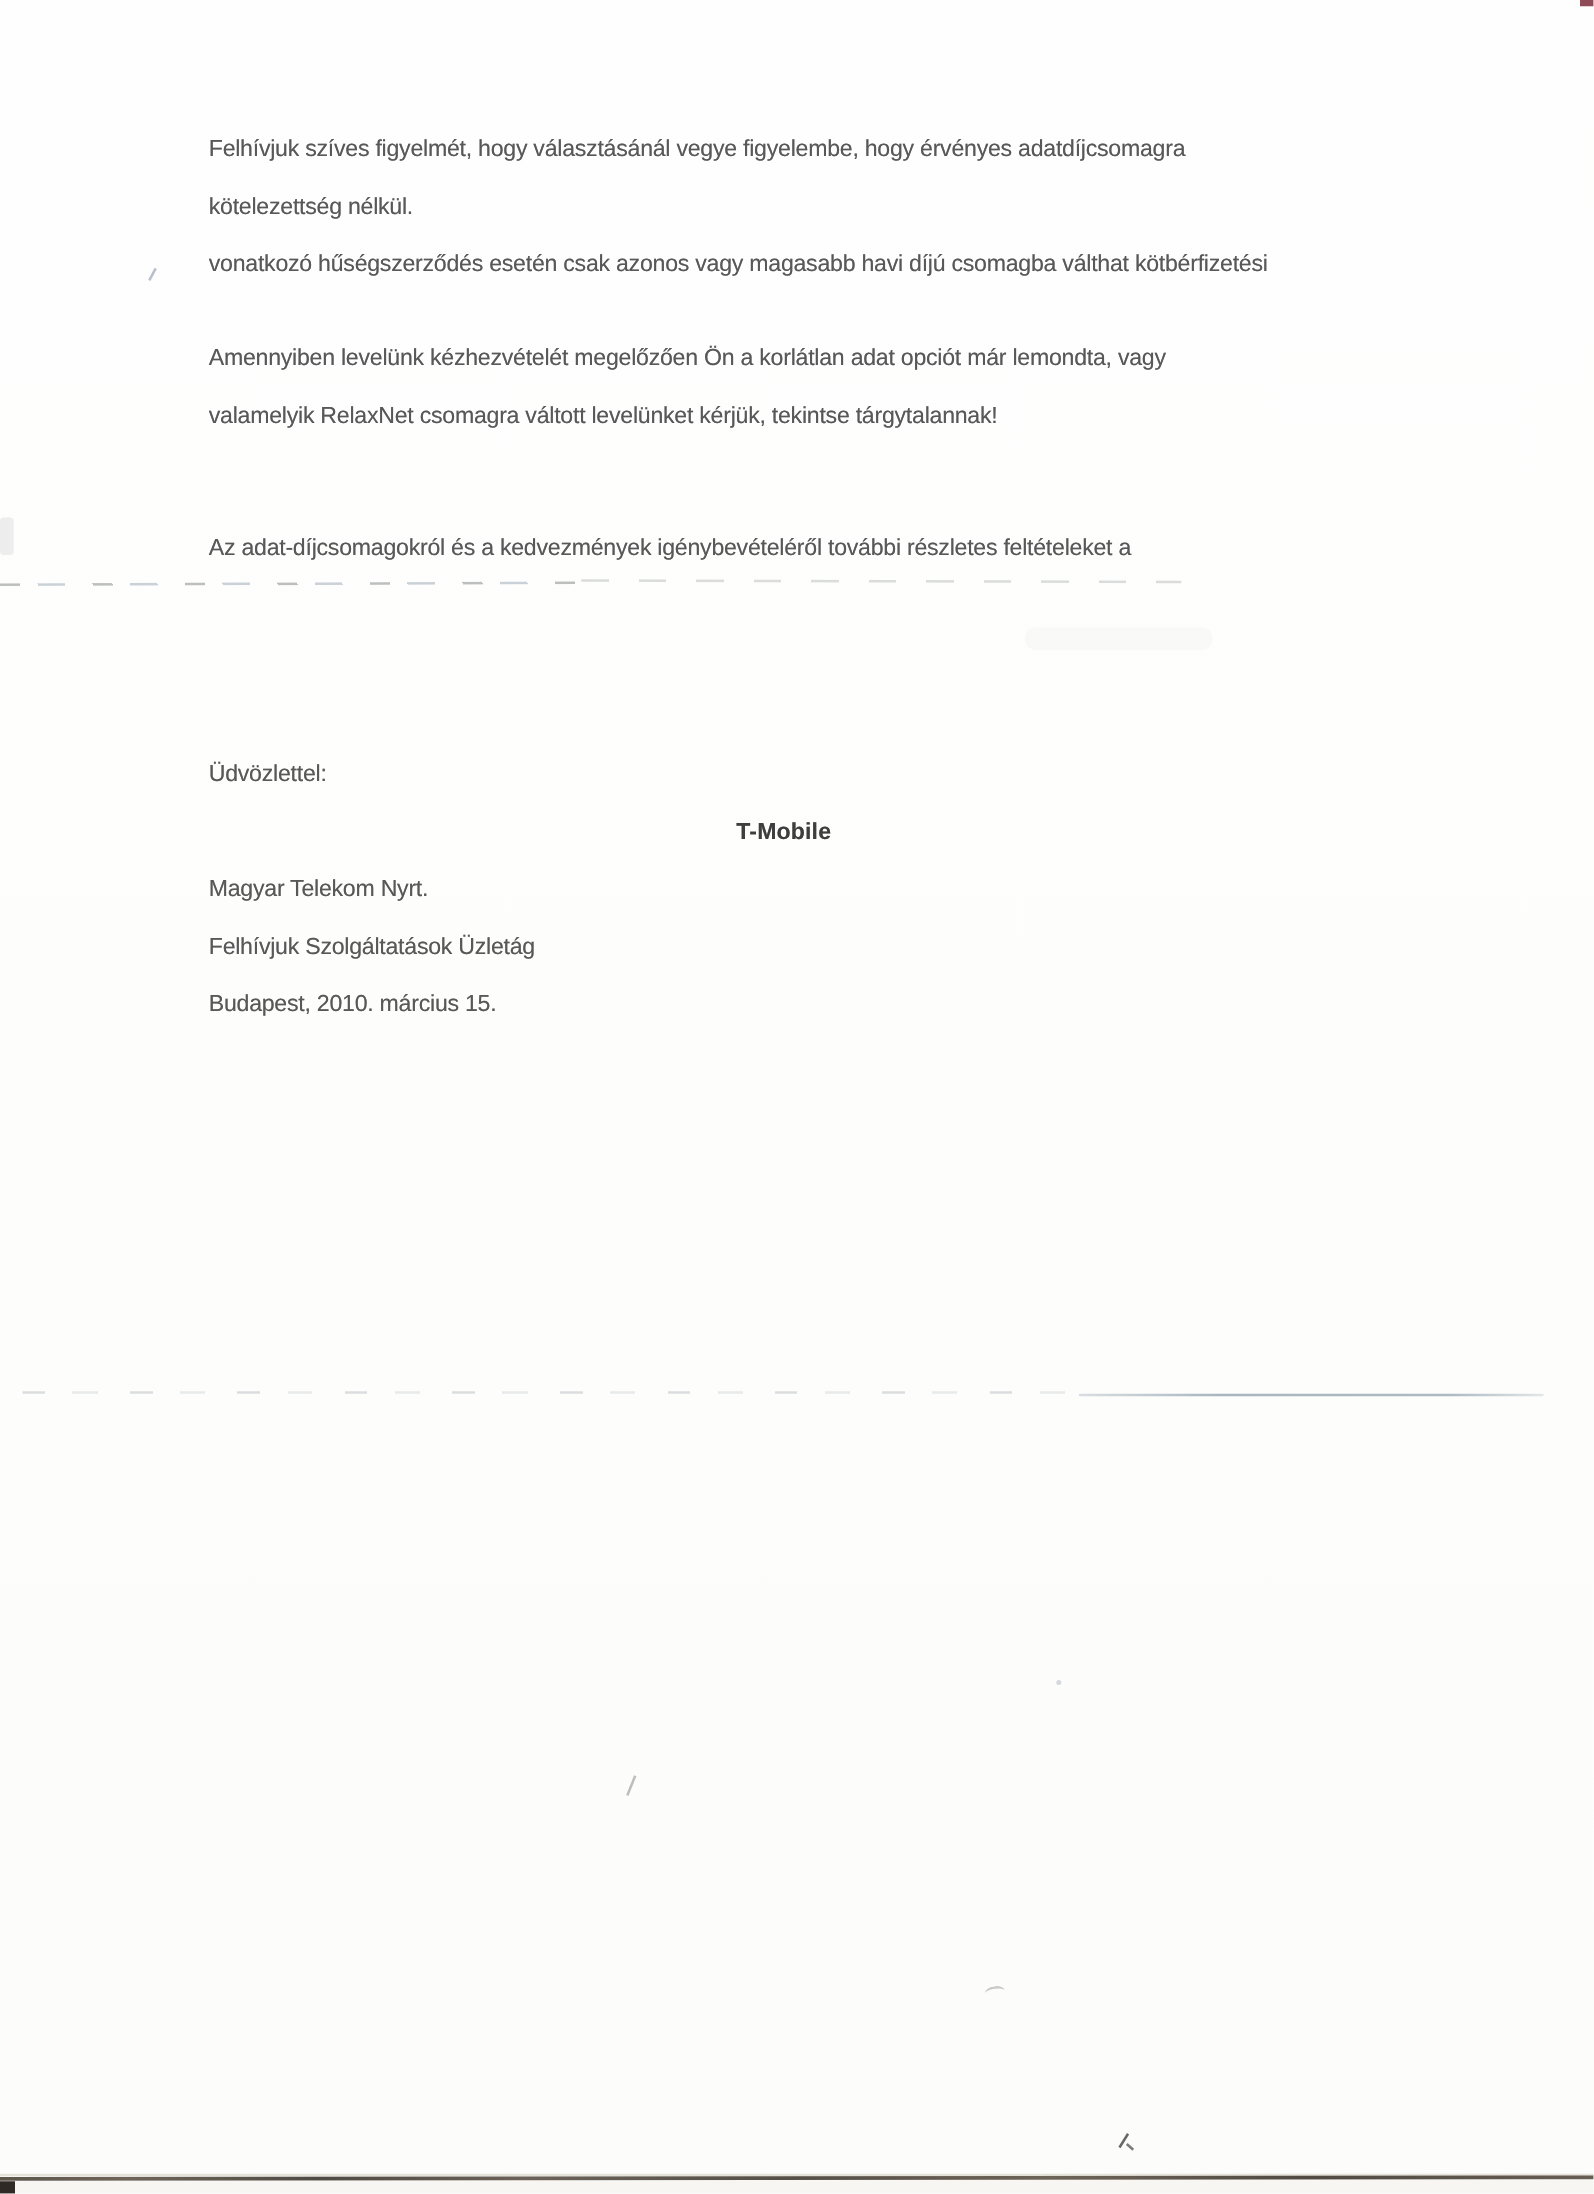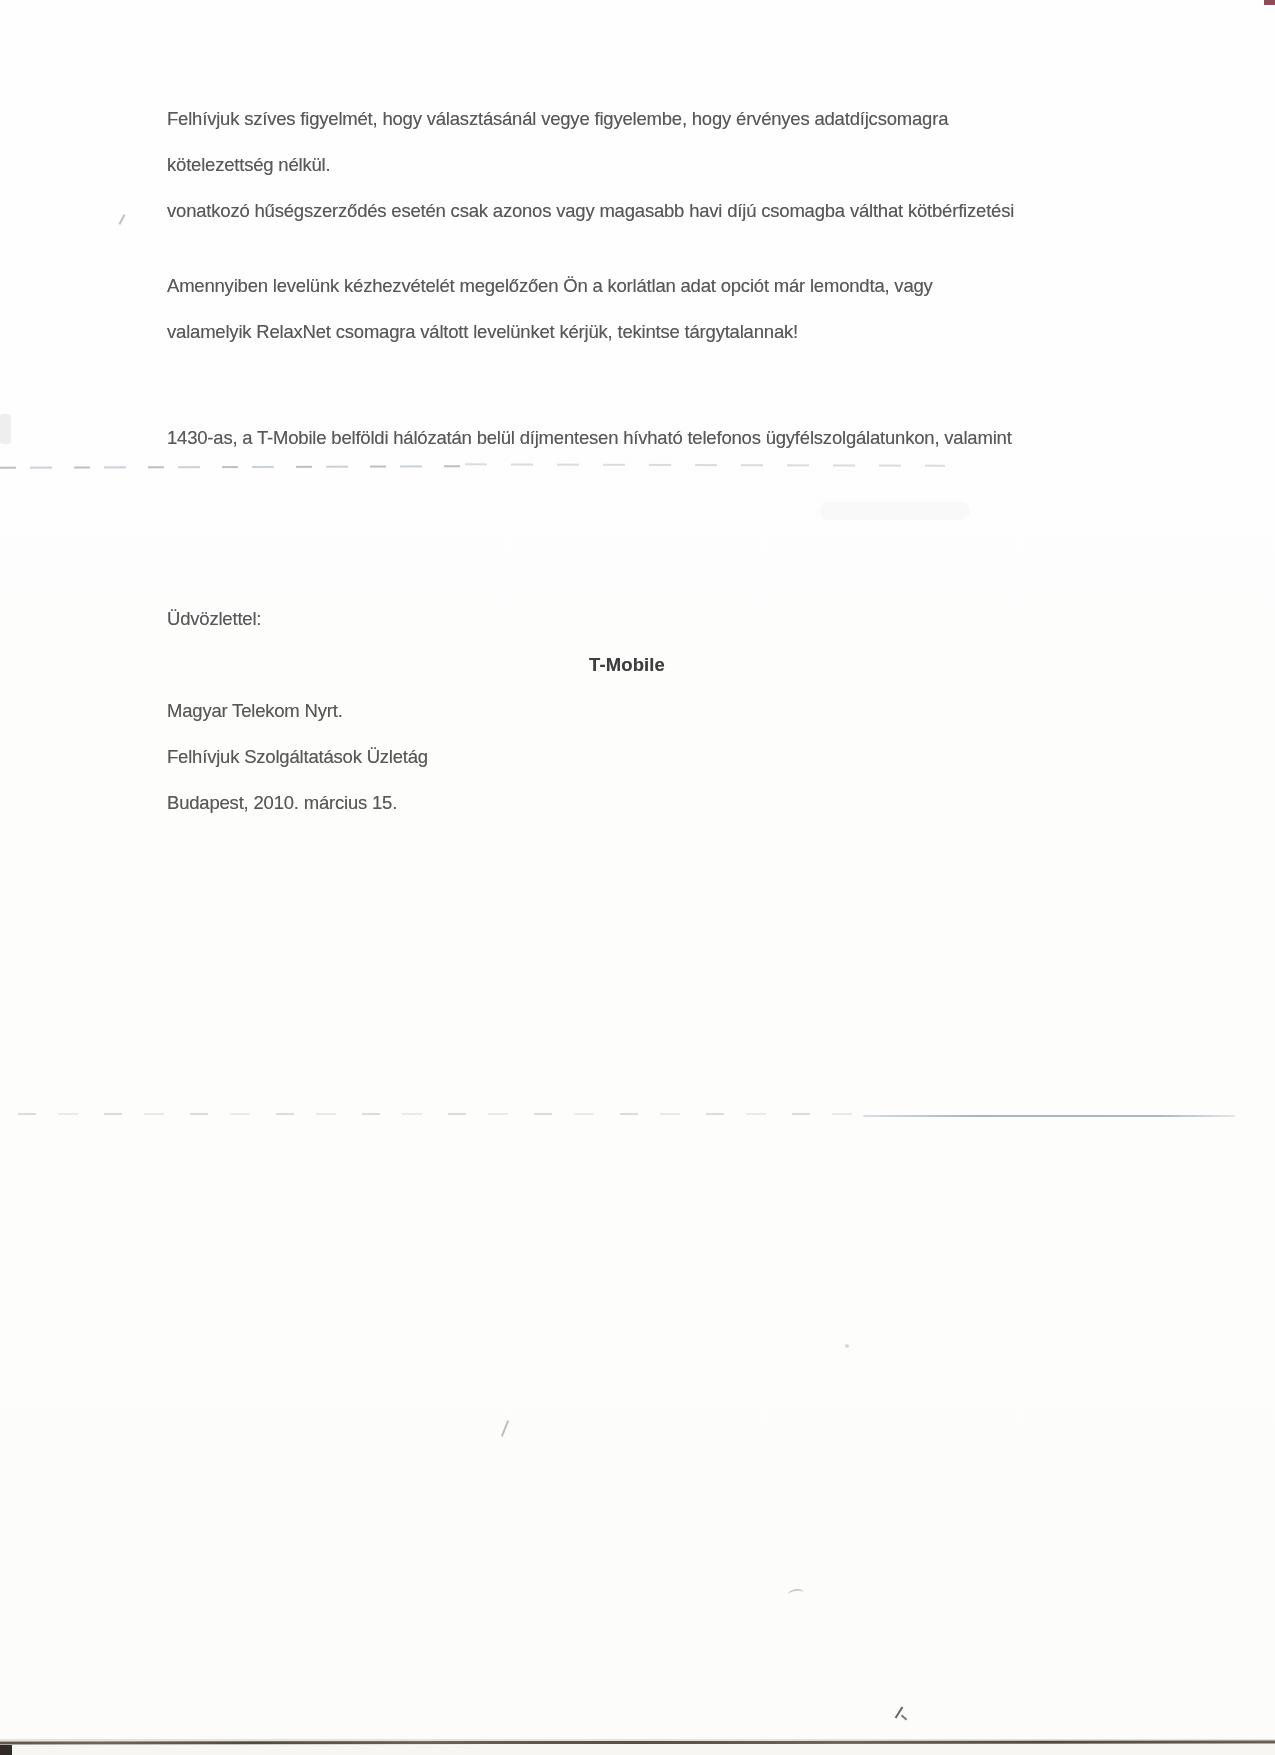--- a/index.html
+++ b/index.html
@@ -138,21 +138,21 @@
     <div class="line">kötelezettség nélkül.</div>
     <div class="line">vonatkozó hűségszerződés esetén csak azonos vagy magasabb havi díjú csomagba válthat kötbérfizetési</div>
   </div>
 
   <div class="textcol para2">
     <div class="line">Amennyiben levelünk kézhezvételét megelőzően Ön a korlátlan adat opciót már lemondta, vagy</div>
     <div class="line">valamelyik RelaxNet csomagra váltott levelünket kérjük, tekintse tárgytalannak!</div>
   </div>
 
   <div class="textcol para3">
-    <div class="line">1430-as, a T-Mobile belföldi hálózatán belül díjmentesen hívható telefonos ügyfélszolgálatunkon, valamint</div>
+    <div class="line">Az adat-díjcsomagokról és a kedvezmények igénybevételéről további részletes feltételeket a</div>
   </div>
 
   <div class="textcol closing">
     <div class="line">Üdvözlettel:</div>
     <div class="line company-line">T-Mobile</div>
     <div class="line">Magyar Telekom Nyrt.</div>
     <div class="line">Felhívjuk Szolgáltatások Üzletág</div>
     <div class="line">Budapest, 2010. március 15.</div>
   </div>
 

